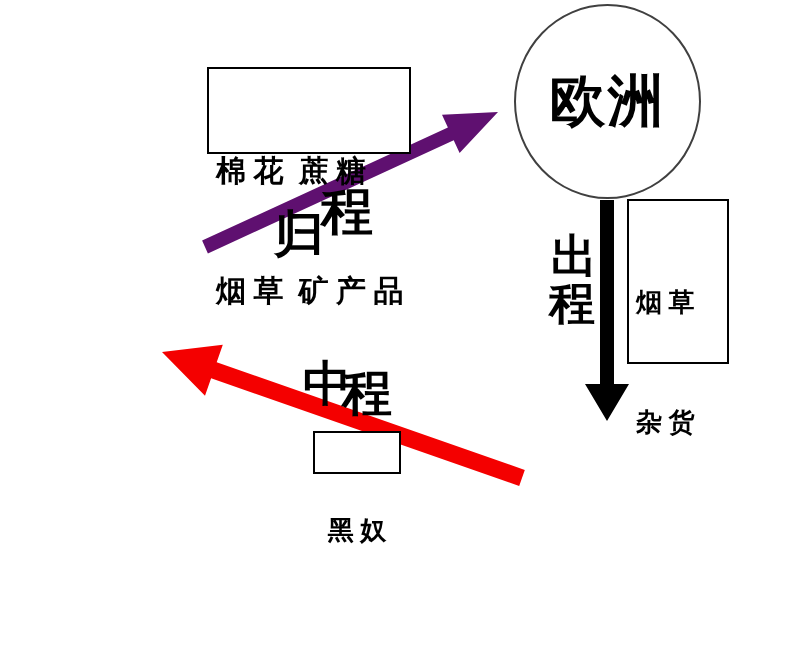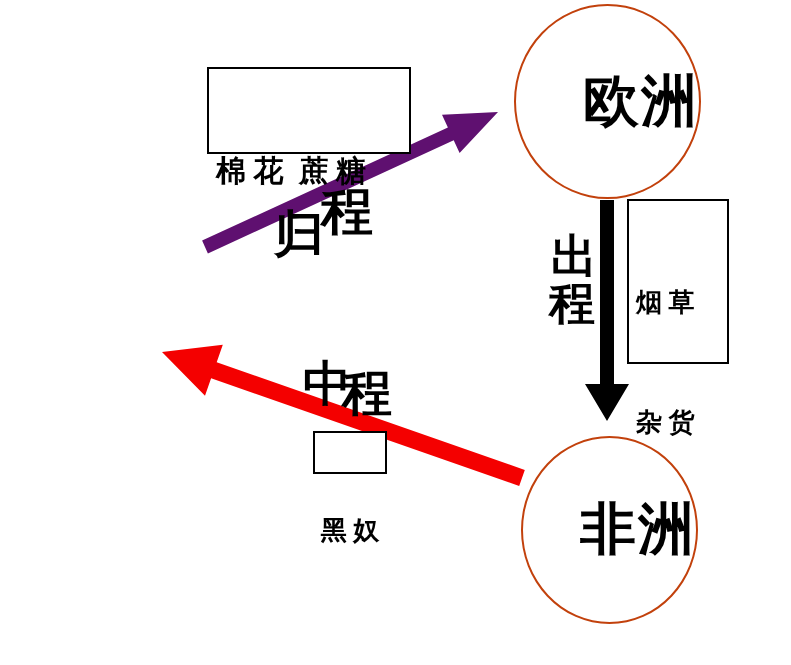--- a/index.html
+++ b/index.html
@@ -16,26 +16,26 @@
     overflow: hidden;
   }
   .arrows-svg {
     position: absolute;
     left: 0;
     top: 0;
     z-index: 1;
   }
   .node {
     position: absolute;
-    border: 2px solid #c2410c;
+    border: 2px solid #404040;
     border-radius: 50%;
     background: #ffffff;
     display: flex;
     align-items: center;
-    justify-content: flex-end;
+    justify-content: center;
     z-index: 2;
   }
   .node-label {
     font-size: 56px;
     font-weight: bold;
     color: #000000;
     letter-spacing: 2px;
     white-space: nowrap;
   }
   .node-americas { left: 16px;  top: 187px; width: 180px; height: 182px; }
@@ -62,21 +62,21 @@
   .box-outbound {
     left: 627px; top: 199px;
     width: 102px; height: 165px;
     font-size: 26px;
     line-height: 40px;
     padding: 2px 0 0 7px;
     white-space: pre;
   }
   .box-middle {
     left: 313px; top: 431px;
-    width: 74px; height: 43px;
+    width: 88px; height: 43px;
     font-size: 26px;
     line-height: 39px;
     text-align: center;
     white-space: pre;
   }
   .leg-char {
     position: absolute;
     font-weight: bold;
     color: #000000;
     z-index: 4;
@@ -102,26 +102,24 @@
     <polygon points="600,200 614,200 614,384 629,384 607,421 585,384 600,384" fill="#000000"></polygon>
 
     <polygon points="524.8,470 216.7,362.2 222.8,344.7 162,352 205,395.7 211.1,378.2 519.2,486" fill="#f40000"></polygon>
   </svg>
 
 
   <div class="node node-europe">
     <span class="node-label">欧洲</span>
   </div>
 
-  <div class="node node-africa">
-    <span class="node-label">非洲</span>
-  </div>
 
   <div class="goods-box box-return">
     <div>棉 花  蔗 糖</div>
+    <div>烟 草  矿 产 品</div>
   </div>
 
   <div class="goods-box box-outbound">
     <div>烟 草</div>
     <div>杂 货</div>
   </div>
 
   <div class="goods-box box-middle">
     <div>黑 奴</div>
   </div>

